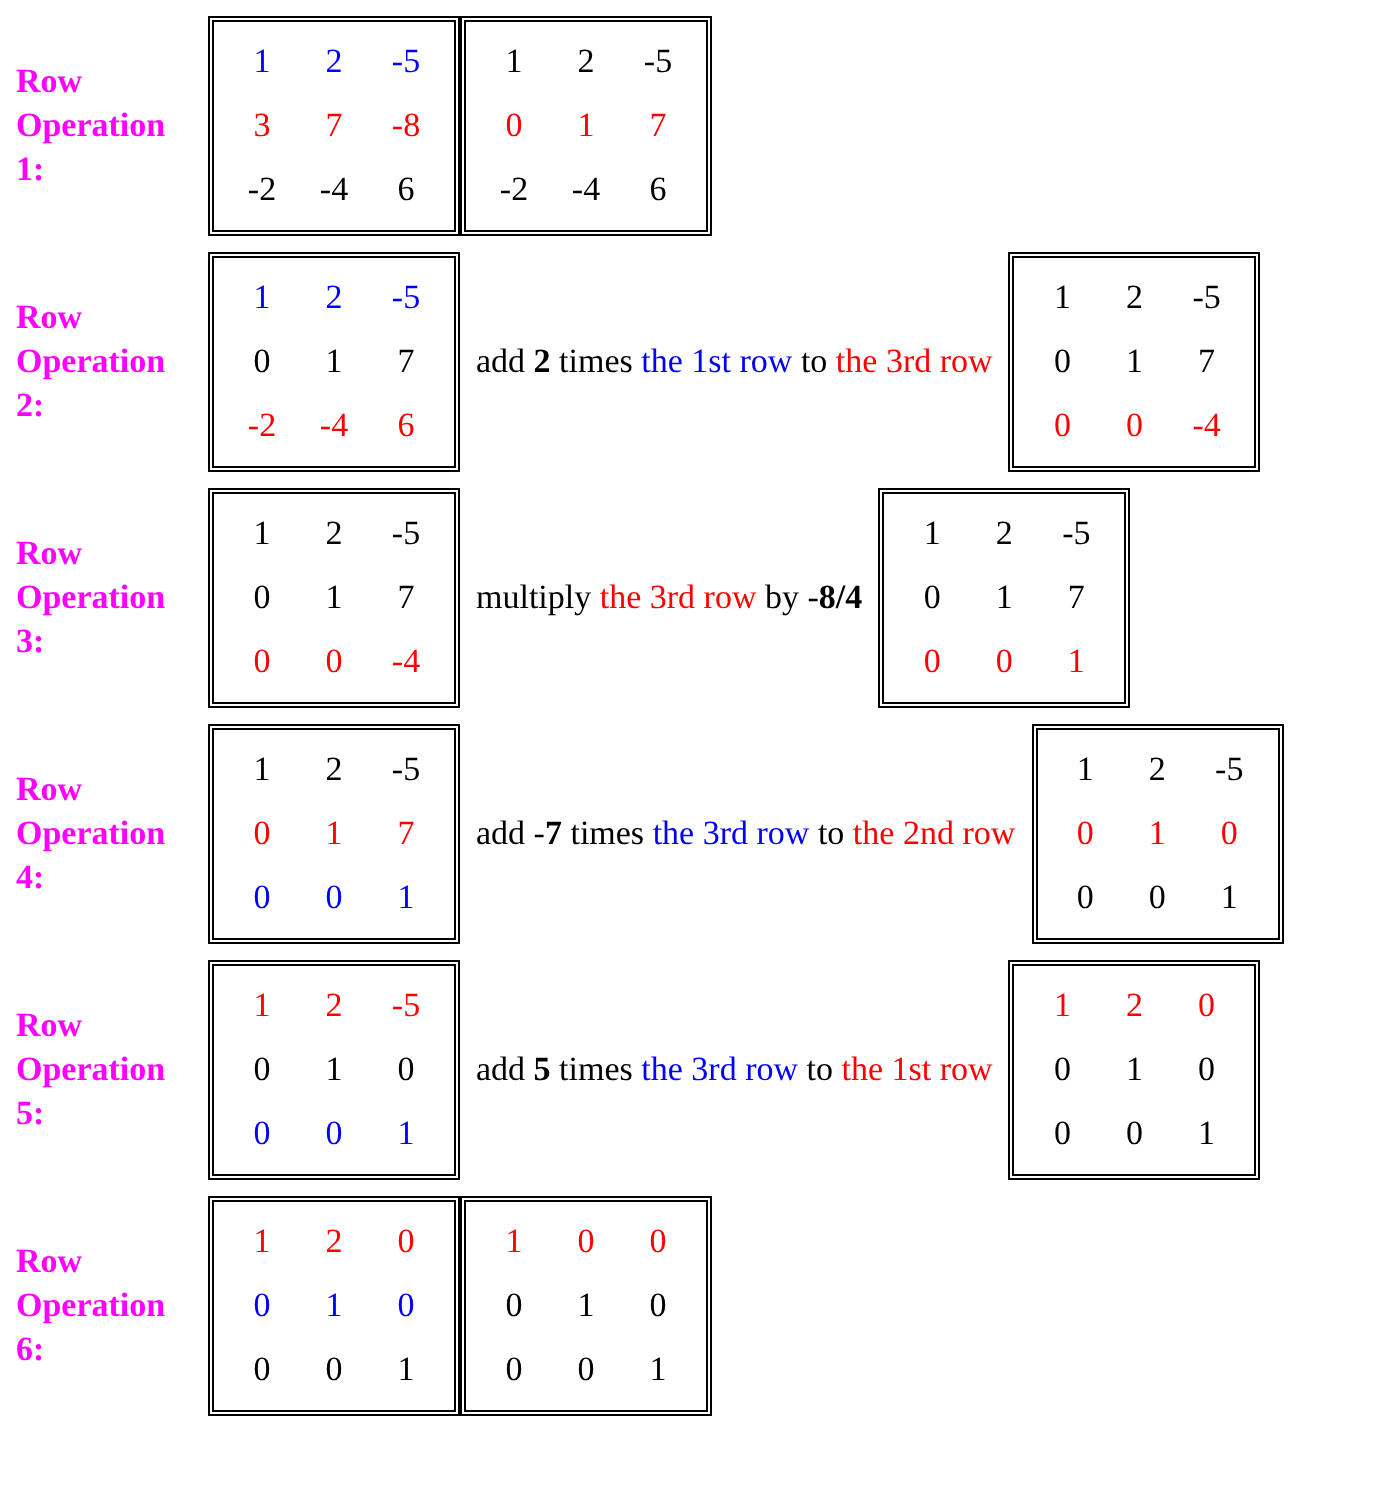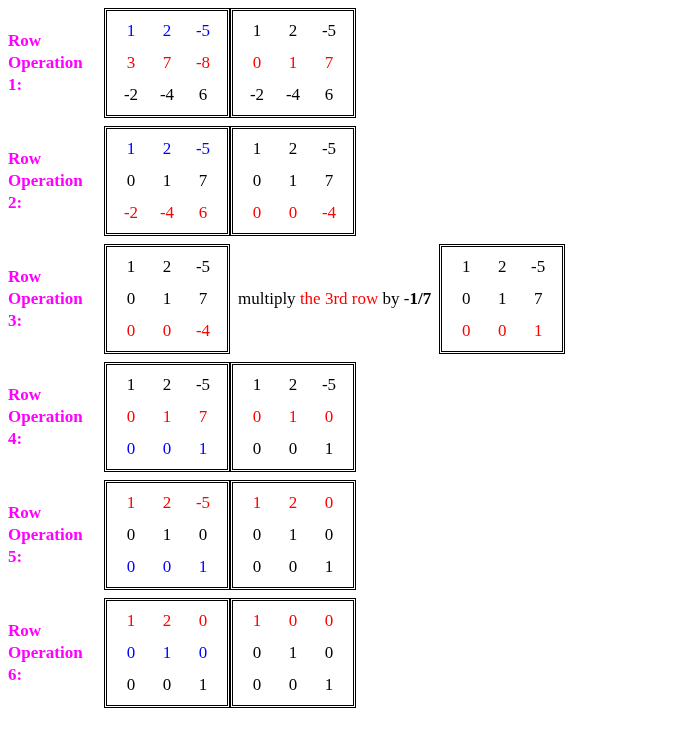--- a/index.html
+++ b/index.html
@@ -81,20 +81,21 @@
               <td class="">7</td>
             </tr>
             <tr>
               <td class="red">-2</td>
               <td class="red">-4</td>
               <td class="red">6</td>
             </tr>
           </tbody>
         </table>
       </div>
+      <span class="desc">add <b>2</b> times <span class="blue">the 1st row</span> to <span class="red">the 3rd row</span></span>
       <div class="mbox">
         <table>
           <tbody>
             <tr>
               <td class="">1</td>
               <td class="">2</td>
               <td class="">-5</td>
             </tr>
             <tr>
               <td class="">0</td>
@@ -127,21 +128,21 @@
               <td class="">7</td>
             </tr>
             <tr>
               <td class="red">0</td>
               <td class="red">0</td>
               <td class="red">-4</td>
             </tr>
           </tbody>
         </table>
       </div>
-      <span class="desc">multiply <span class="red">the 3rd row</span> by -<b>1/7</b></span>
+      <span class="desc">multiply <span class="red">the 3rd row</span> by -<b>8/4</b></span>
       <div class="mbox">
         <table>
           <tbody>
             <tr>
               <td class="">1</td>
               <td class="">2</td>
               <td class="">-5</td>
             </tr>
             <tr>
               <td class="">0</td>
@@ -174,20 +175,21 @@
               <td class="red">7</td>
             </tr>
             <tr>
               <td class="blue">0</td>
               <td class="blue">0</td>
               <td class="blue">1</td>
             </tr>
           </tbody>
         </table>
       </div>
+      <span class="desc">add -<b>7</b> times <span class="blue">the 3rd row</span> to <span class="red">the 2nd row</span></span>
       <div class="mbox">
         <table>
           <tbody>
             <tr>
               <td class="">1</td>
               <td class="">2</td>
               <td class="">-5</td>
             </tr>
             <tr>
               <td class="red">0</td>
@@ -220,20 +222,21 @@
               <td class="">0</td>
             </tr>
             <tr>
               <td class="blue">0</td>
               <td class="blue">0</td>
               <td class="blue">1</td>
             </tr>
           </tbody>
         </table>
       </div>
+      <span class="desc">add <b>5</b> times <span class="blue">the 3rd row</span> to <span class="red">the 1st row</span></span>
       <div class="mbox">
         <table>
           <tbody>
             <tr>
               <td class="red">1</td>
               <td class="red">2</td>
               <td class="red">0</td>
             </tr>
             <tr>
               <td class="">0</td>

